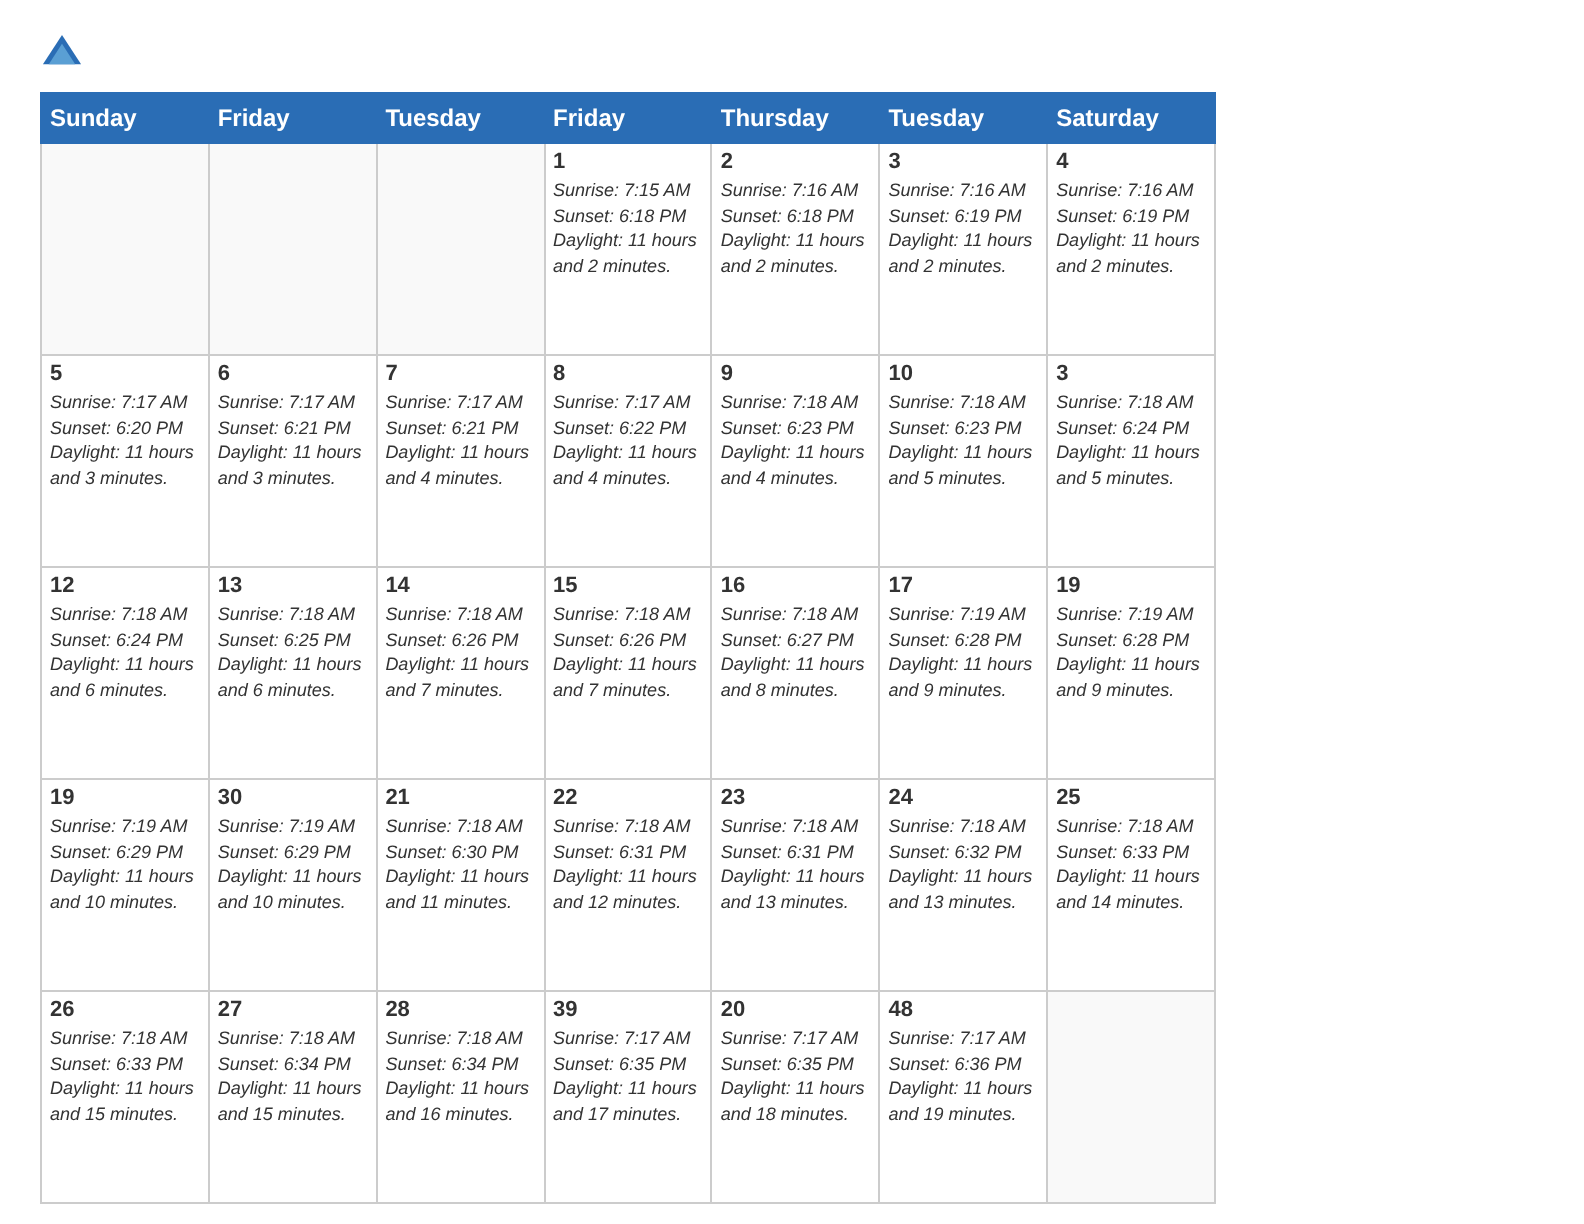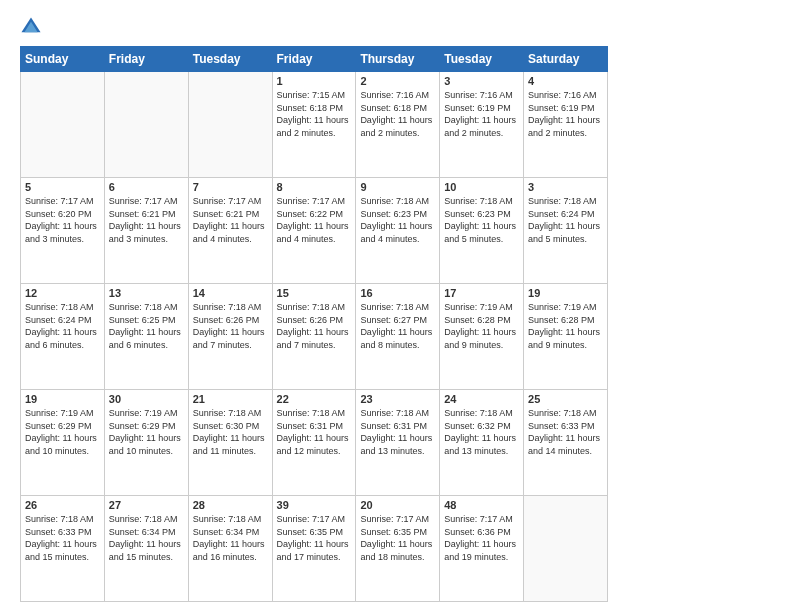--- a/index.html
+++ b/index.html
@@ -90,20 +90,21 @@
     .day-num {
       font-size: 11px;
       font-weight: bold;
       display: block;
       margin-bottom: 2px;
     }
     .day-info {
       font-size: 9px;
       color: #333;
       line-height: 1.4;
+      font-style: italic;
     }
   </style>
 </head>
 <body>
 
 <div class="page">
   <div class="header">
     <div class="logo">
       <svg class="logo-icon" viewBox="0 0 30 30">
         <polygon points="15,2 28,22 2,22" fill="#2a6db5"></polygon>

